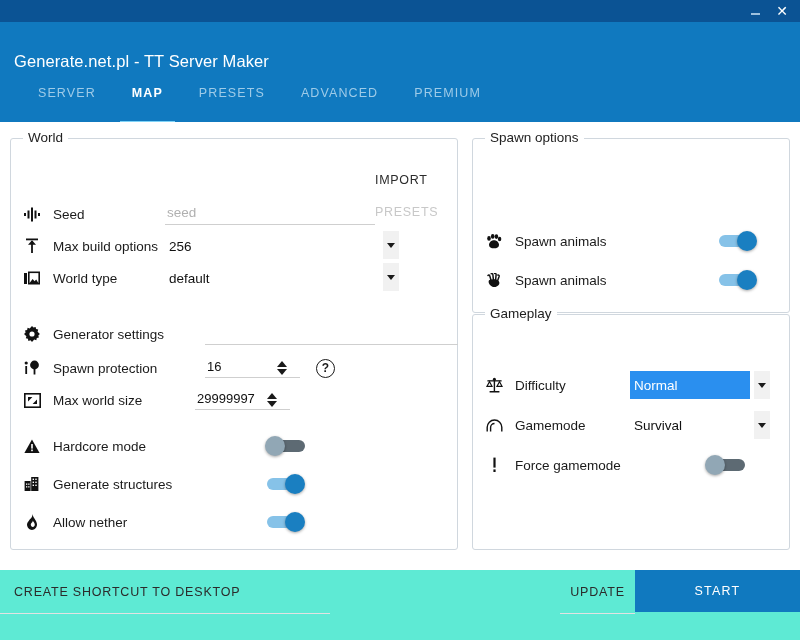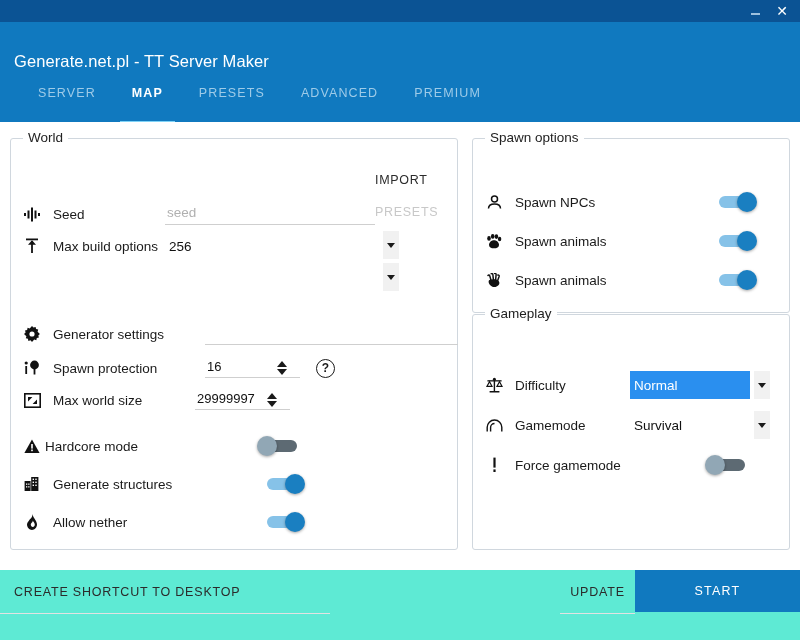--- a/index.html
+++ b/index.html
@@ -217,20 +217,32 @@
           <svg width="14" height="16" viewBox="0 0 14 16">
             <rect x="1" y="0.5" width="12" height="1.8" fill="#111"></rect>
             <rect x="6.1" y="3" width="1.8" height="12" fill="#111"></rect>
             <path d="M7 2.2l4 4.5H3z" fill="#111"></path>
           </svg>
         </span>
         <span class="lbl" style="width:112px; margin-left:8px;">Max build options</span>
         <span class="pval" style="margin-left:4px;">256</span>
       </div>
 
+      <div class="row" style="left:8px; top:126px;">
+        <span class="ico">
+          <svg width="17" height="15" viewBox="0 0 17 15">
+            <rect x="0" y="2" width="3" height="11" fill="#111"></rect>
+            <rect x="4" y="0.5" width="12" height="13" fill="#111"></rect>
+            <rect x="5.6" y="2.1" width="8.8" height="9.8" fill="#fff"></rect>
+            <path d="M5.6 11.9l3-4 2 2.4 1.6-1.8 2.2 3.4z" fill="#111"></path>
+          </svg>
+        </span>
+        <span class="lbl" style="width:112px; margin-left:8px;">World type</span>
+        <span class="pval" style="margin-left:4px;">default</span>
+      </div>
 
       <div style="position:absolute; left:364px; top:34px; font-size:12.5px; letter-spacing:.7px; color:#2b2b2b;">IMPORT</div>
       <div style="position:absolute; left:364px; top:66px; font-size:12.5px; letter-spacing:.7px; color:#c8c8c8;">PRESETS</div>
       <div class="ddbtn" style="position:absolute; left:372px; top:92px;">
         <i></i>
       </div>
       <div class="ddbtn" style="position:absolute; left:372px; top:124px;">
         <i></i>
       </div>
 
@@ -284,21 +296,21 @@
       </div>
 
       <div class="row" style="left:8px; top:294px;">
         <span class="ico">
           <svg width="16" height="15" viewBox="0 0 16 15">
             <path d="M8 0.6L15.6 14H0.4z" fill="#111"></path>
             <rect x="7.2" y="5" width="1.6" height="4.6" fill="#fff"></rect>
             <rect x="7.2" y="10.5" width="1.6" height="1.7" fill="#fff"></rect>
           </svg>
         </span>
-        <span class="lbl" style="width:212px; ">Hardcore mode</span>
+        <span class="lbl" style="width:212px; margin-left:8px;">Hardcore mode</span>
         <span class="toggle off">
           <span class="track"></span>
           <span class="thumb"></span>
         </span>
       </div>
 
       <div class="row" style="left:8px; top:332px;">
         <span class="ico">
           <svg width="16" height="16" viewBox="0 0 16 16">
             <rect x="0.6" y="5" width="6" height="10" fill="#111"></rect>
@@ -333,33 +345,20 @@
         <span class="toggle on">
           <span class="track"></span>
           <span class="thumb"></span>
         </span>
       </div>
     </div>
 
     <div class="groupbox" id="gb-spawn">
       <div class="legend">Spawn options</div>
 
-      <div class="row" style="left:8px; top:50px;">
-        <span class="ico">
-          <svg width="15" height="15" viewBox="0 0 15 15">
-            <circle cx="7.5" cy="4" r="3" fill="none" stroke="#111" stroke-width="1.5"></circle>
-            <path d="M1.5 13.5c0-3 2.7-4.6 6-4.6s6 1.6 6 4.6" fill="none" stroke="#111" stroke-width="1.5"></path>
-          </svg>
-        </span>
-        <span class="lbl" style="width:202px; margin-left:8px;">Spawn NPCs</span>
-        <span class="toggle on">
-          <span class="track"></span>
-          <span class="thumb"></span>
-        </span>
-      </div>
 
       <div class="row" style="left:8px; top:89px;">
         <span class="ico">
           <svg width="16" height="15" viewBox="0 0 16 15">
             <ellipse cx="3" cy="4.4" rx="1.8" ry="2.4" fill="#111"></ellipse>
             <ellipse cx="6.7" cy="2.4" rx="1.8" ry="2.4" fill="#111"></ellipse>
             <ellipse cx="10.4" cy="2.6" rx="1.8" ry="2.4" fill="#111"></ellipse>
             <ellipse cx="13.6" cy="5" rx="1.7" ry="2.3" fill="#111"></ellipse>
             <path d="M8 6.3c3 0 5 2.3 5 4.6 0 2.1-2.1 3.4-5 3.4s-5-1.3-5-3.4C3 8.6 5 6.3 8 6.3z" fill="#111"></path>
           </svg>

